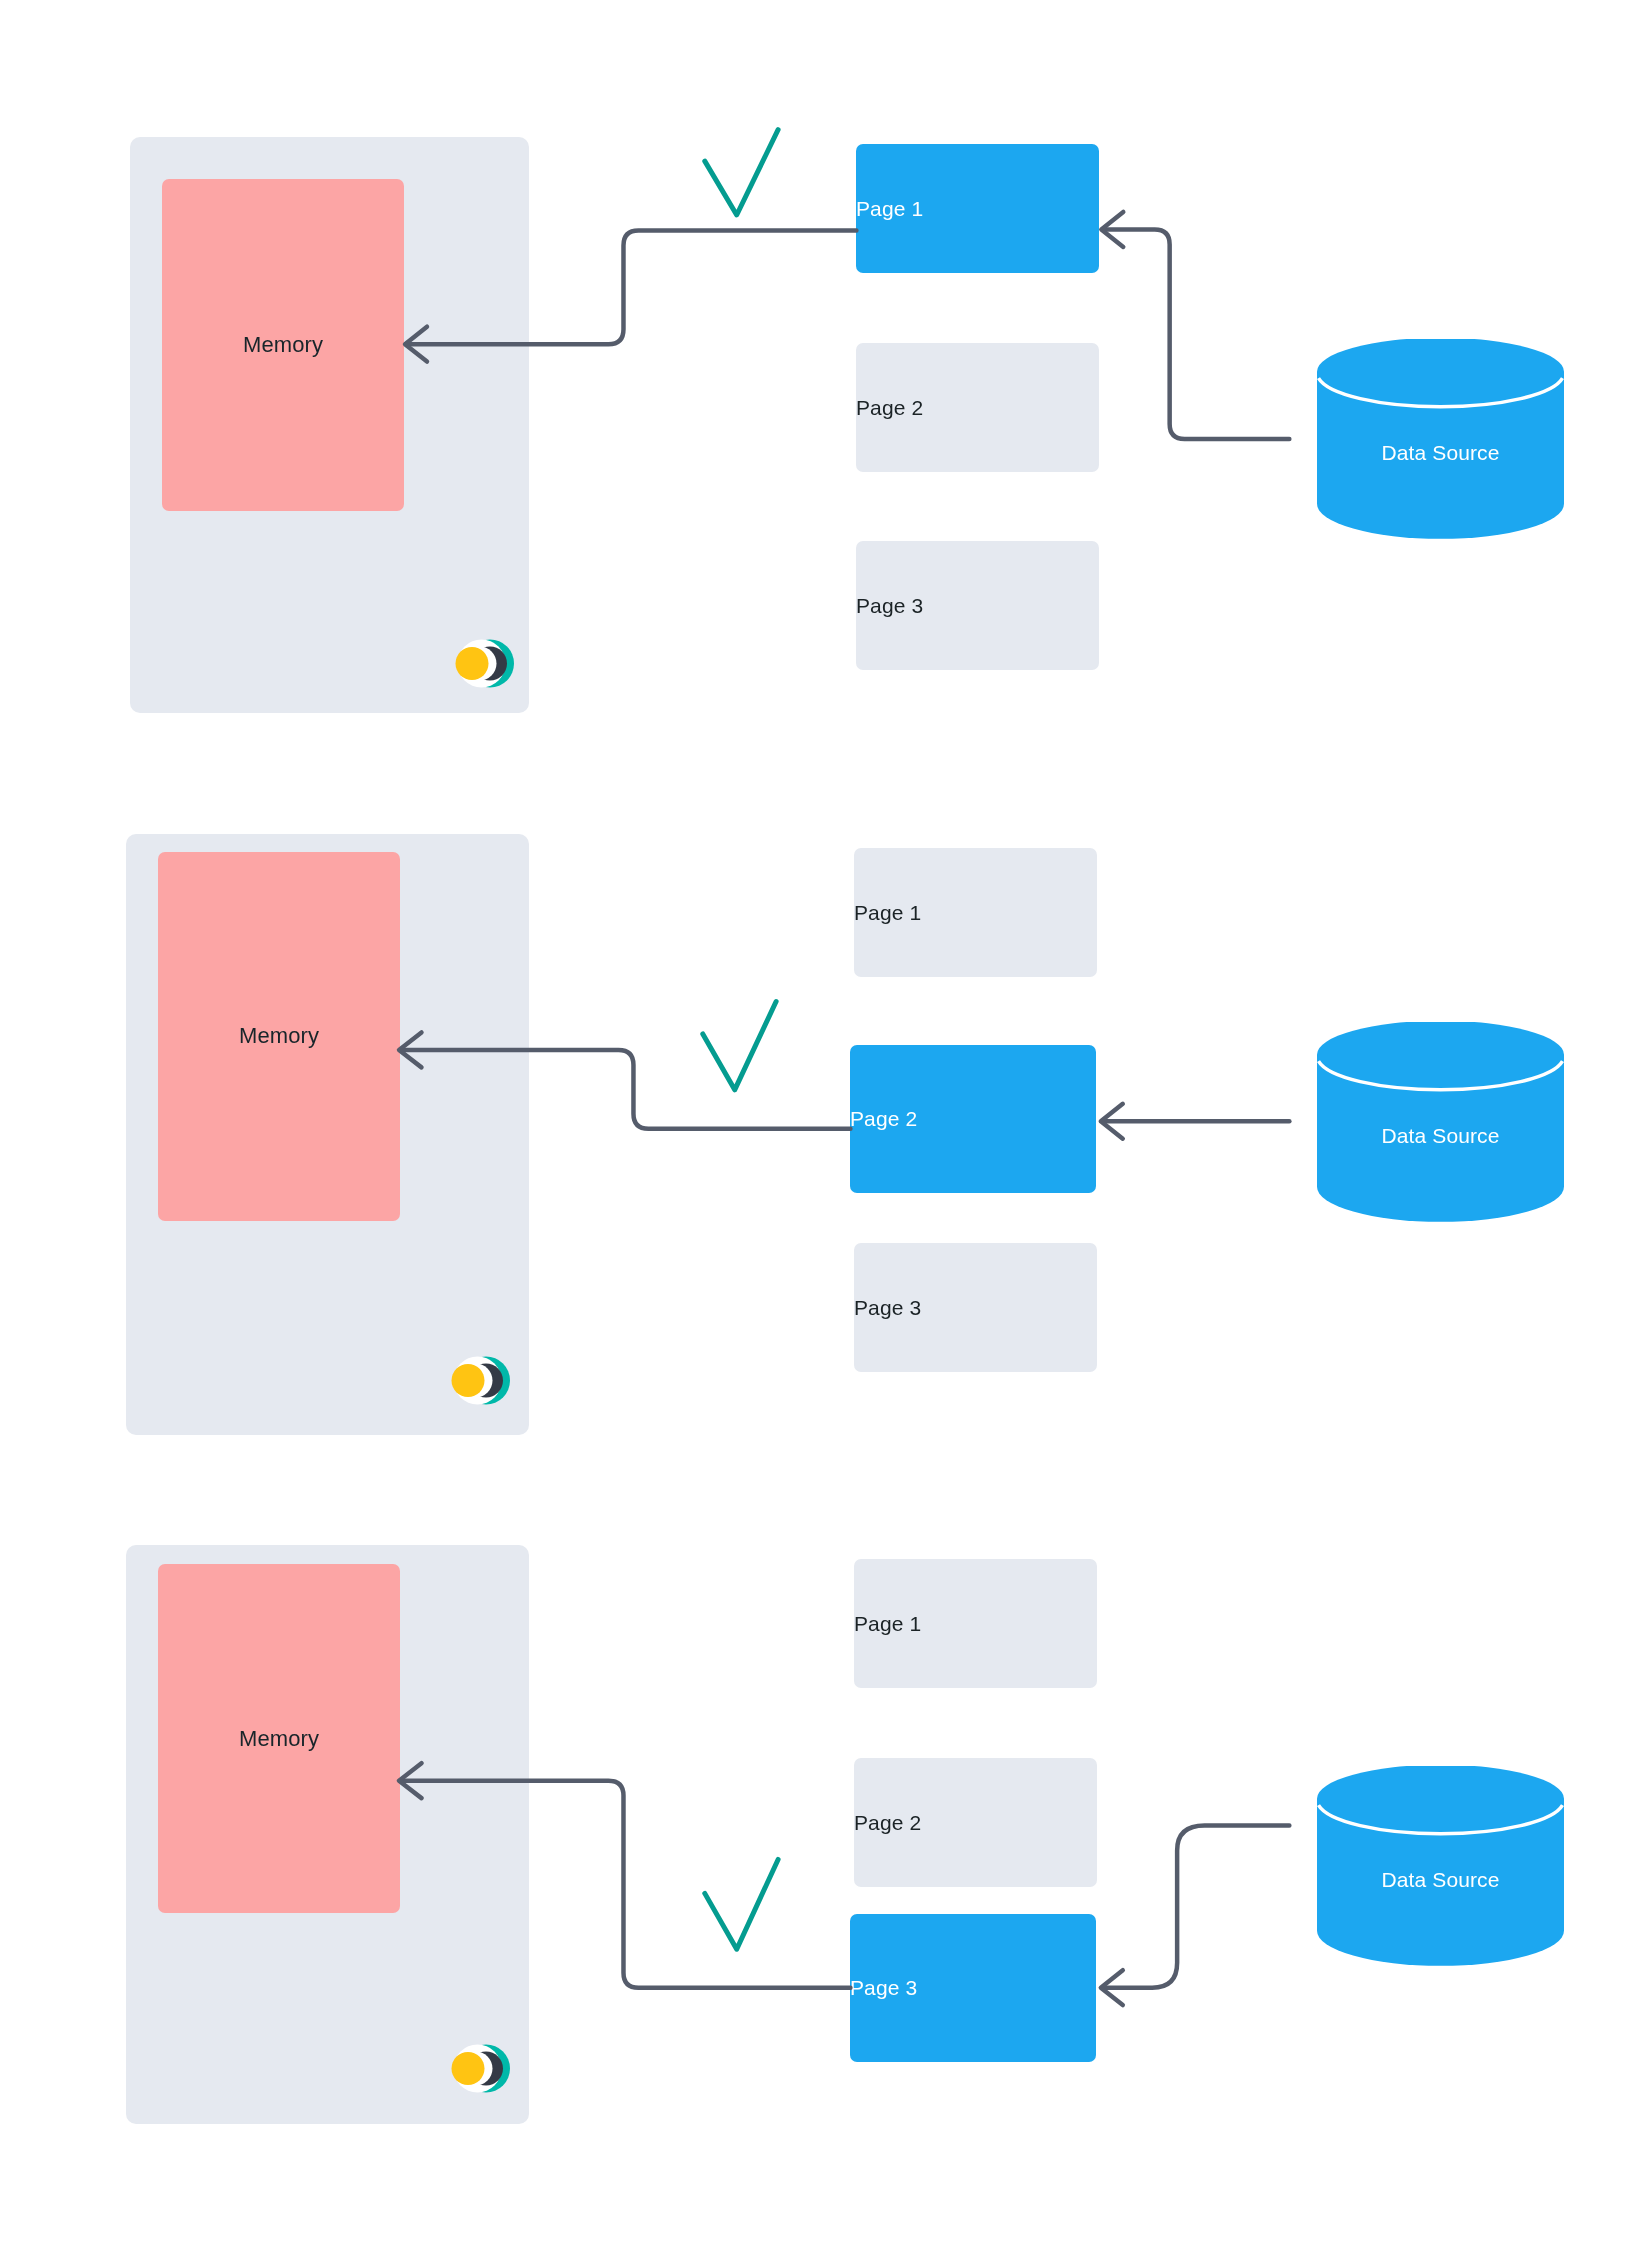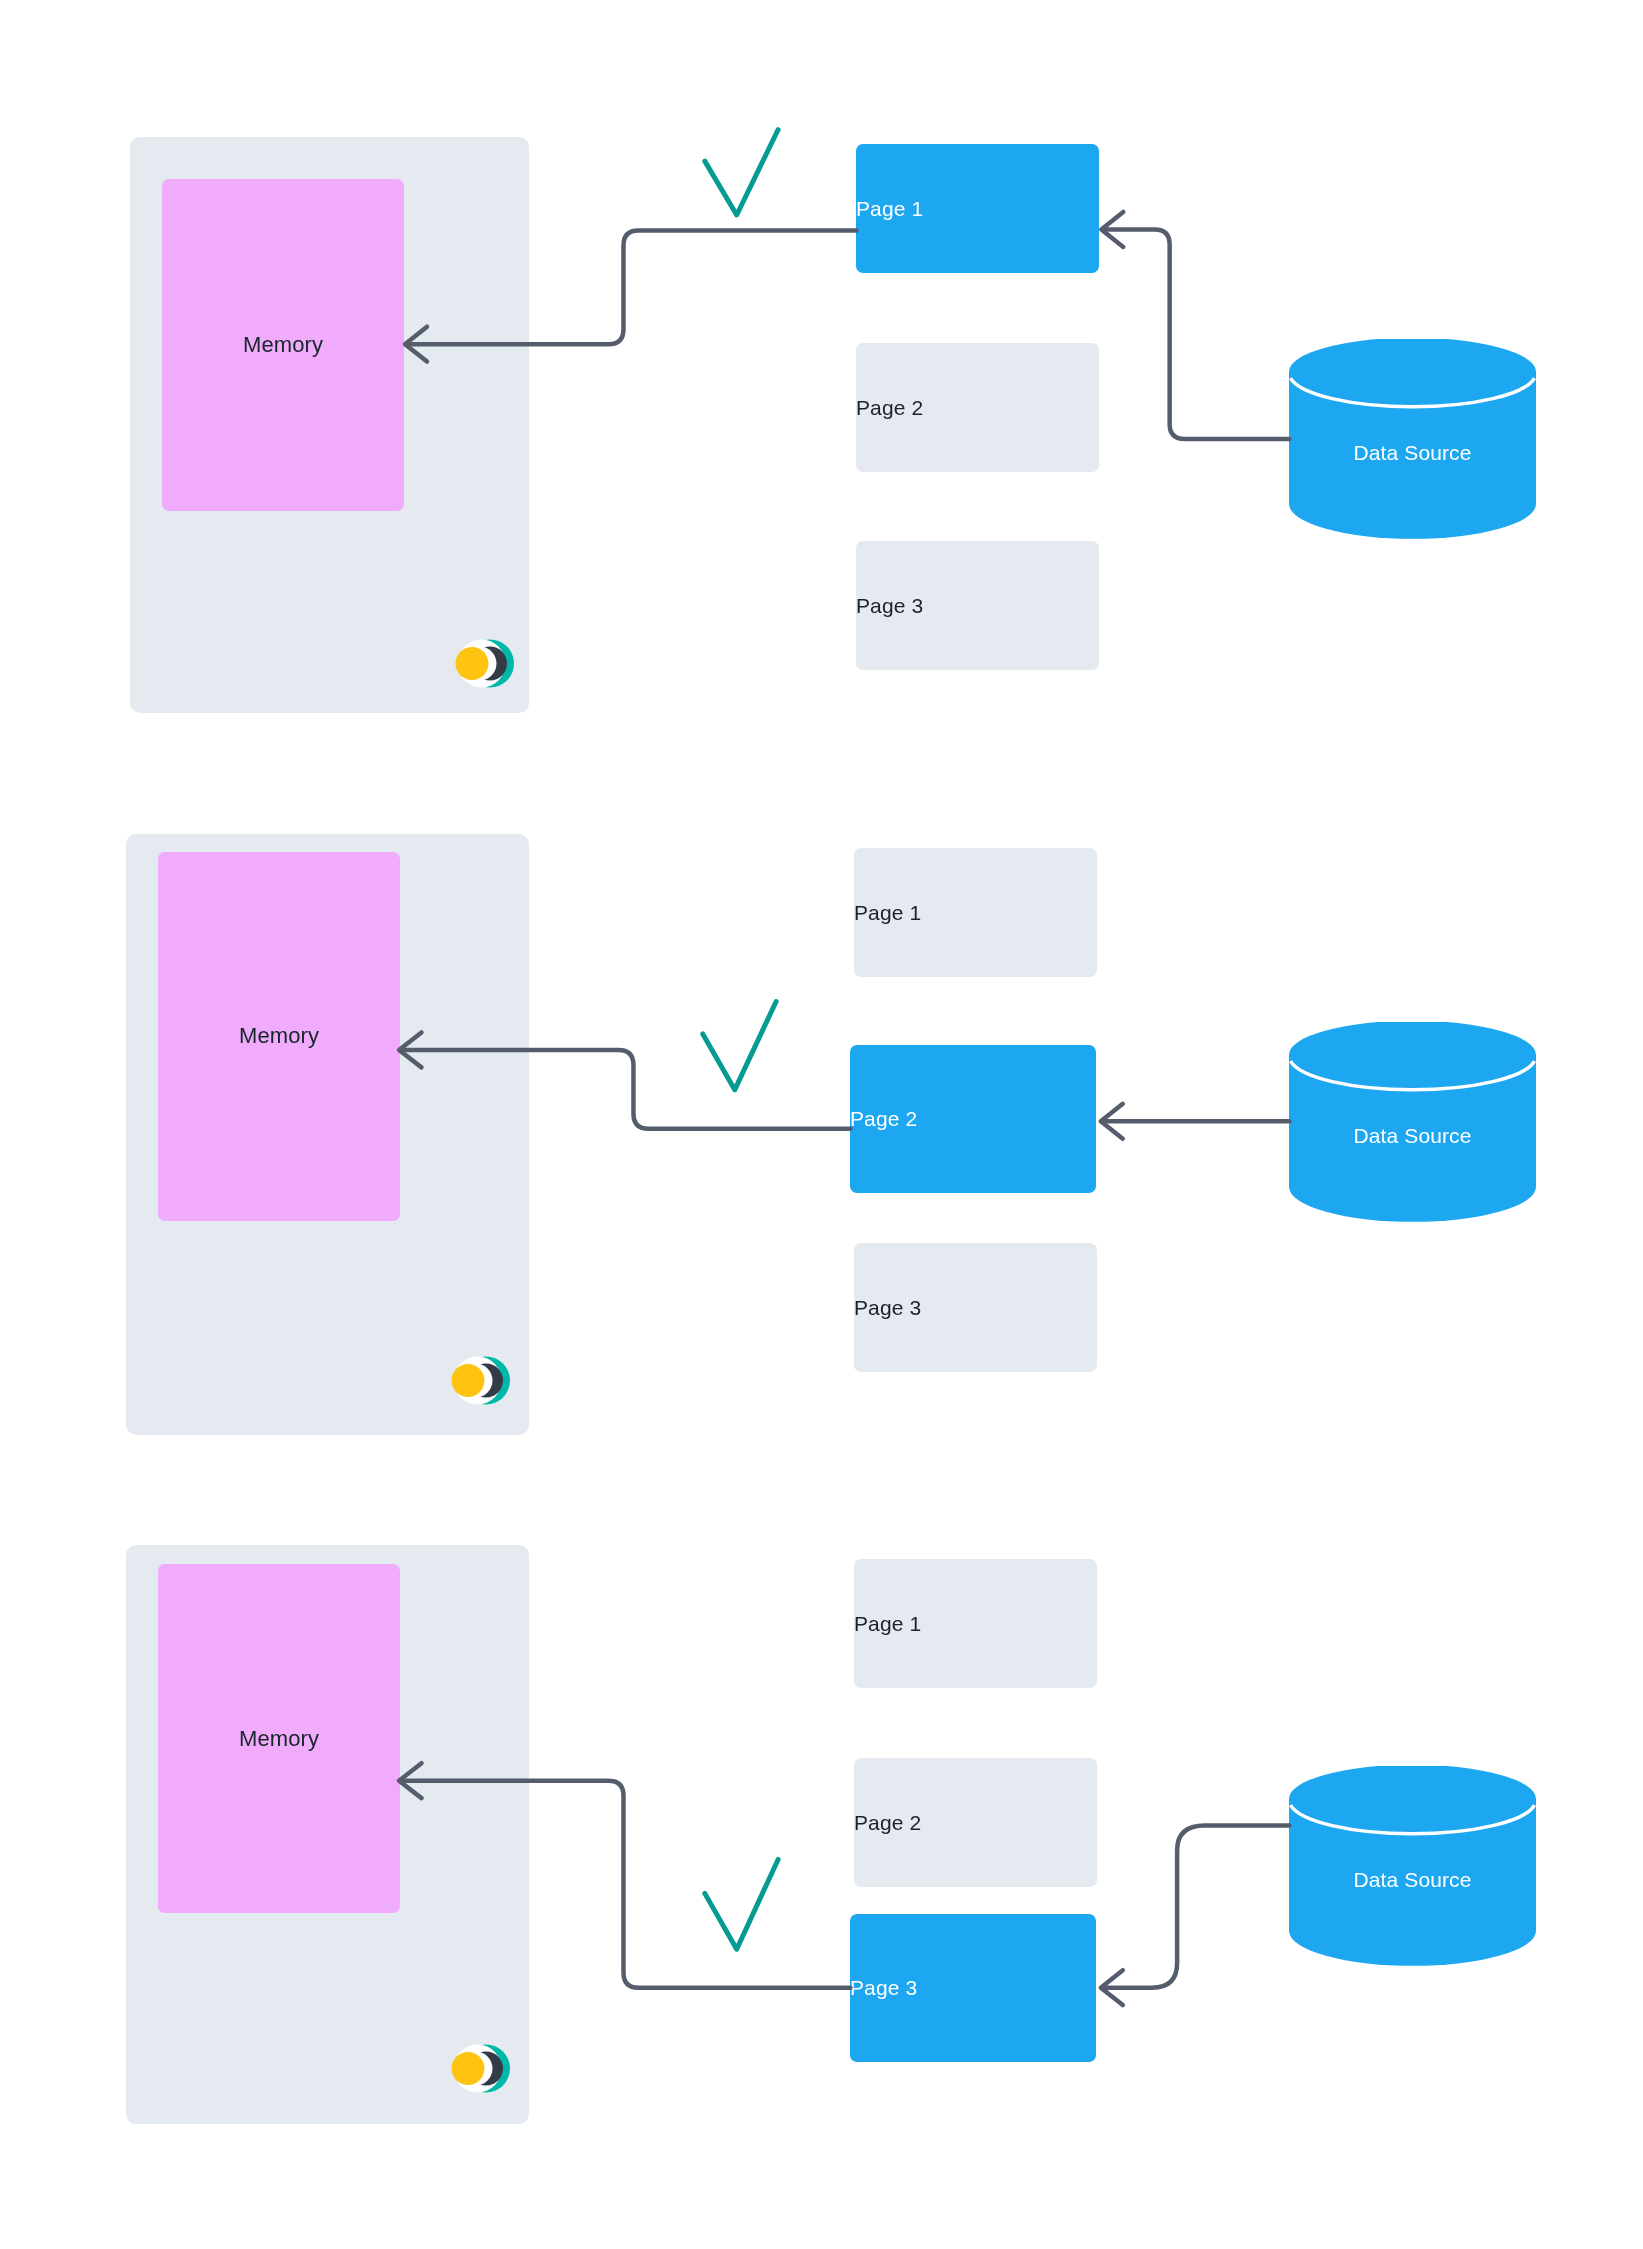--- a/index.html
+++ b/index.html
@@ -4,39 +4,39 @@
 <title>Paging Diagram</title>
 <style>
   html,body{margin:0;padding:0;background:#ffffff;}
   body{font-family:"Liberation Sans","DejaVu Sans",sans-serif;}
   #stage{position:relative;width:1644px;height:2250px;background:#ffffff;overflow:hidden;}
 
   .panel{position:absolute;left:0;top:0;width:1644px;}
 
   
   .mem-container{position:absolute;background:#e5e9f0;border-radius:10px;}
-  .mem-box{position:absolute;background:#f0abfc;border-radius:7px;
+  .mem-box{position:absolute;background:#fca5a5;border-radius:7px;
            display:flex;align-items:center;justify-content:center;}
   .mem-label{color:#18252a;font-size:22px;letter-spacing:0.1px;}
 
   
   .logo{position:absolute;}
   .logo svg{display:block;}
 
   
   .page-box{position:absolute;border-radius:7px;display:flex;
             align-items:center;}
   .page-box.inactive{background:#e5e9f0;}
   .page-box.active{background:#1ca7f0;}
   .page-label{font-size:21px;letter-spacing:0.1px;}
   .page-box.inactive .page-label{color:#1b2326;}
   .page-box.active .page-label{color:#ffffff;}
 
   
-  .ds{position:absolute;}
+  .ds{position:absolute;margin-left:28px;}
   .ds svg{display:block;}
   .ds-label{position:absolute;width:100%;text-align:center;color:#ffffff;
             font-size:21px;letter-spacing:0.1px;}
 
   
   .vec{position:absolute;left:0;top:0;overflow:visible;pointer-events:none;}
   .arrow-path{fill:none;stroke:#555c6b;stroke-width:9;stroke-linecap:round;stroke-linejoin:round;}
   .check-path{fill:none;stroke:#049c90;stroke-width:10;stroke-linecap:round;stroke-linejoin:round;}
 </style>
 </head>

